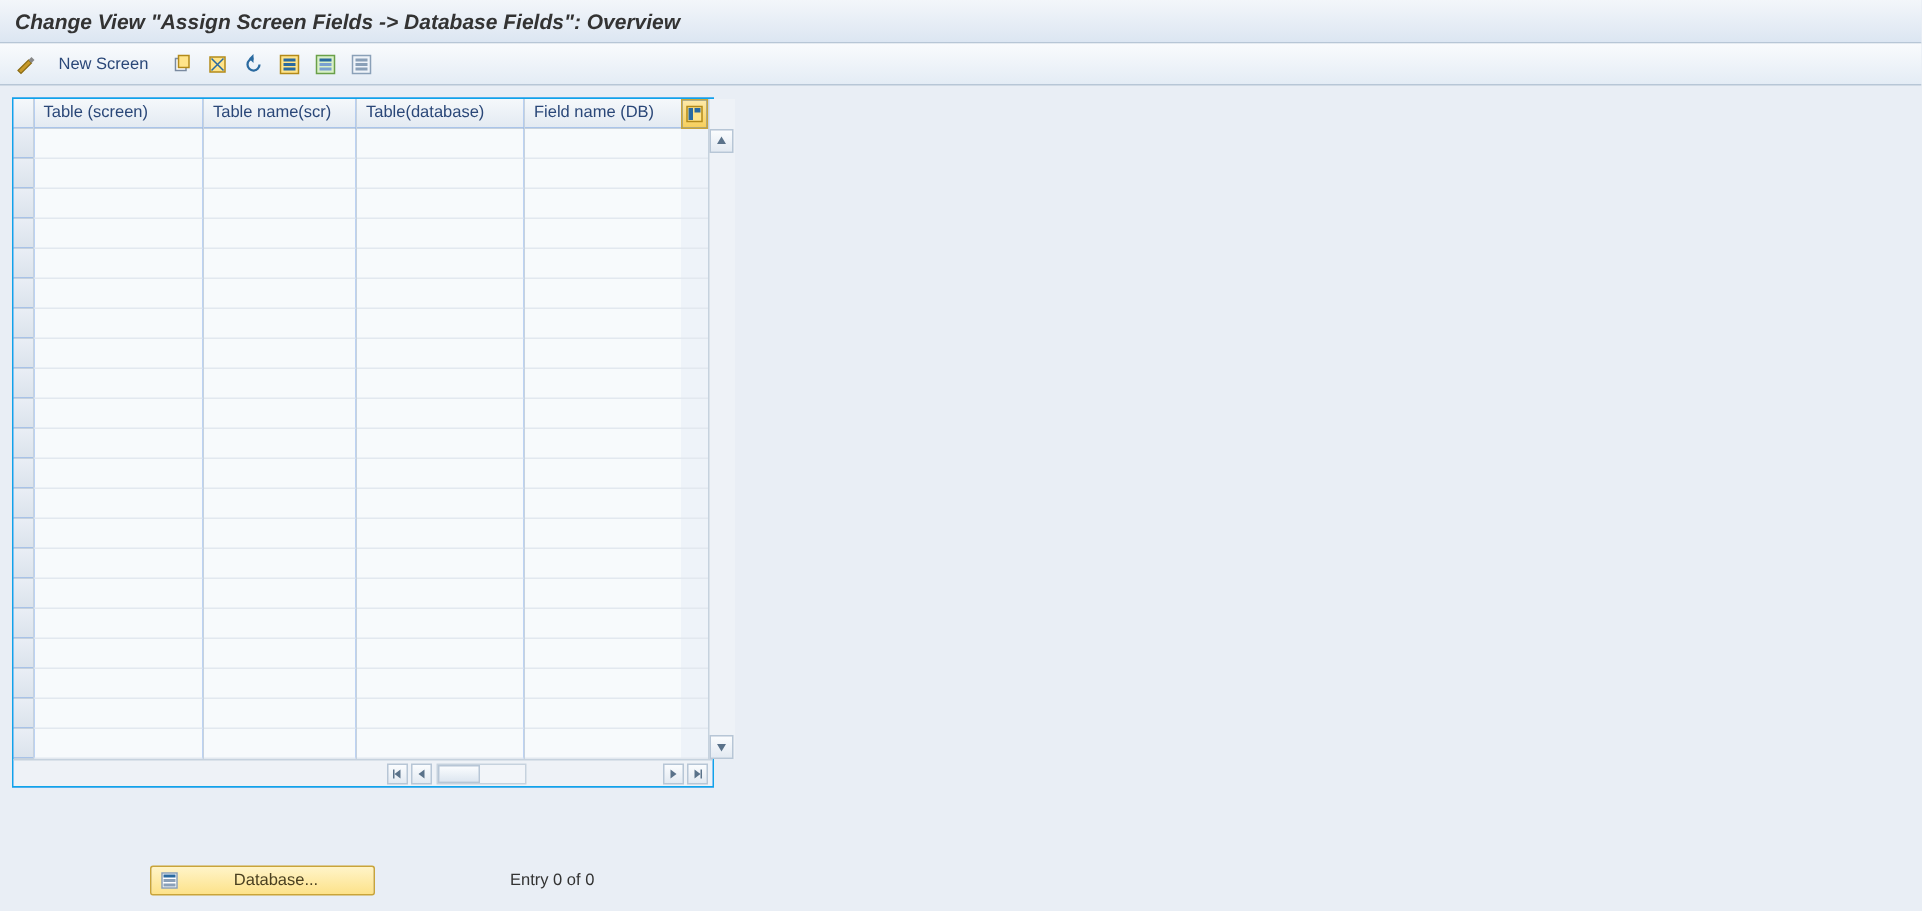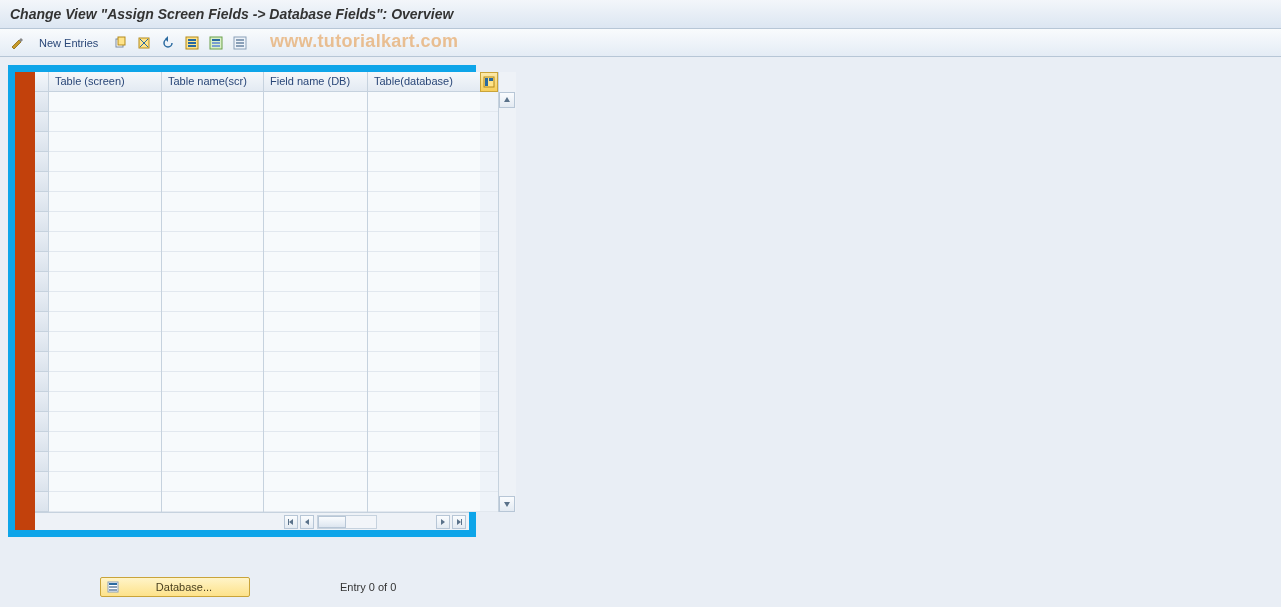--- a/index.html
+++ b/index.html
@@ -63,24 +63,23 @@
       user-select: none;
     }
     
     svg { display: block; }
     
     .content {
       padding: 8px 8px 0 8px;
     }
     .table-wrap {
       width: 468px;
-      border: 7px solid #0ea5e9;
-      background: #c2410c;
+      border: 1px solid #0ea5e9;
+      background: #3b82f6;
       position: relative;
-      padding-left: 20px;
     }
     .grid {
       display: flex;
     }
     .rowsel-col {
       width: 14px;
       flex: 0 0 14px;
     }
     .rowsel-head {
       height: 20px;
@@ -217,21 +216,21 @@
 
 <div class="title-bar">Change View "Assign Screen Fields -&gt; Database Fields": Overview</div>
 
 <div class="toolbar">
   <div class="toolbar-btn">
     <svg width="14" height="14">
         <path d="M2 11 L9 4 L11 6 L4 13 Z" fill="#c79a2a" stroke="#8a6a12" stroke-width="0.8"></path>
         <path d="M9 4 L11 2 L13 4 L11 6 Z" fill="#888"></path>
       </svg>
   </div>
-  <div class="toolbar-text-btn">New Entries</div>
+  <div class="toolbar-text-btn">New Screen</div>
   <div class="toolbar-btn">
     <svg width="14" height="14">
         <rect x="3" y="3" width="7" height="8" fill="#fff" stroke="#7a8aa0"></rect>
         <rect x="5" y="1" width="7" height="8" fill="#ffe48a" stroke="#b38a1a"></rect>
       </svg>
   </div>
   <div class="toolbar-btn">
     <svg width="14" height="14">
         <rect x="2" y="2" width="10" height="10" fill="#ffe48a" stroke="#b38a1a"></rect>
         <path d="M3 3 L11 11 M11 3 L3 11" stroke="#2a6aa0" stroke-width="1"></path>
@@ -260,21 +259,20 @@
       </svg>
   </div>
   <div class="toolbar-btn">
     <svg width="14" height="14">
         <rect x="1" y="1" width="12" height="12" fill="#eef3f9" stroke="#8aa0b8"></rect>
         <rect x="3" y="3" width="8" height="2" fill="#8aa0b8"></rect>
         <rect x="3" y="6" width="8" height="2" fill="#8aa0b8"></rect>
         <rect x="3" y="9" width="8" height="2" fill="#8aa0b8"></rect>
       </svg>
   </div>
-  <div class="watermark">www.tutorialkart.com</div>
 </div>
 
 <div class="content">
   <div class="table-wrap">
     <div class="grid">
 
       <div class="rowsel-col">
         <div class="rowsel-head"></div>
 
         <div id="rowsel-cells">
@@ -344,46 +342,46 @@
             <div class="cell"><input type="text" style=""></div>
             <div class="cell"><input type="text" style=""></div>
             <div class="cell"><input type="text" style=""></div>
             <div class="cell"><input type="text" style=""></div>
             <div class="cell"><input type="text" style=""></div>
             <div class="cell"><input type="text" style=""></div>
             <div class="cell"><input type="text" style=""></div>
             <div class="cell"><input type="text" style=""></div>
             <div class="cell"><input type="text" style=""></div>
           </div>
+          <div class="col" style="width: 112px; flex: 0 0 112px;">
+            <div class="col-h">Table(database)</div>
+            <div class="cell"><input type="text" style=""></div>
+            <div class="cell"><input type="text" style=""></div>
+            <div class="cell"><input type="text" style=""></div>
+            <div class="cell"><input type="text" style=""></div>
+            <div class="cell"><input type="text" style=""></div>
+            <div class="cell"><input type="text" style=""></div>
+            <div class="cell"><input type="text" style=""></div>
+            <div class="cell"><input type="text" style=""></div>
+            <div class="cell"><input type="text" style=""></div>
+            <div class="cell"><input type="text" style=""></div>
+            <div class="cell"><input type="text" style=""></div>
+            <div class="cell"><input type="text" style=""></div>
+            <div class="cell"><input type="text" style=""></div>
+            <div class="cell"><input type="text" style=""></div>
+            <div class="cell"><input type="text" style=""></div>
+            <div class="cell"><input type="text" style=""></div>
+            <div class="cell"><input type="text" style=""></div>
+            <div class="cell"><input type="text" style=""></div>
+            <div class="cell"><input type="text" style=""></div>
+            <div class="cell"><input type="text" style=""></div>
+            <div class="cell"><input type="text" style=""></div>
+          </div>
           <div class="col" style="width: 104px; flex: 0 0 104px;">
             <div class="col-h">Field name (DB)</div>
-            <div class="cell"><input type="text" style=""></div>
-            <div class="cell"><input type="text" style=""></div>
-            <div class="cell"><input type="text" style=""></div>
-            <div class="cell"><input type="text" style=""></div>
-            <div class="cell"><input type="text" style=""></div>
-            <div class="cell"><input type="text" style=""></div>
-            <div class="cell"><input type="text" style=""></div>
-            <div class="cell"><input type="text" style=""></div>
-            <div class="cell"><input type="text" style=""></div>
-            <div class="cell"><input type="text" style=""></div>
-            <div class="cell"><input type="text" style=""></div>
-            <div class="cell"><input type="text" style=""></div>
-            <div class="cell"><input type="text" style=""></div>
-            <div class="cell"><input type="text" style=""></div>
-            <div class="cell"><input type="text" style=""></div>
-            <div class="cell"><input type="text" style=""></div>
-            <div class="cell"><input type="text" style=""></div>
-            <div class="cell"><input type="text" style=""></div>
-            <div class="cell"><input type="text" style=""></div>
-            <div class="cell"><input type="text" style=""></div>
-            <div class="cell"><input type="text" style=""></div>
-          </div>
-          <div class="col" style="width: 112px; flex: 0 0 112px;">
-            <div class="col-h">Table(database)</div>
             <div class="cell"><input type="text" style=""></div>
             <div class="cell"><input type="text" style=""></div>
             <div class="cell"><input type="text" style=""></div>
             <div class="cell"><input type="text" style=""></div>
             <div class="cell"><input type="text" style=""></div>
             <div class="cell"><input type="text" style=""></div>
             <div class="cell"><input type="text" style=""></div>
             <div class="cell"><input type="text" style=""></div>
             <div class="cell"><input type="text" style=""></div>
             <div class="cell"><input type="text" style=""></div>

